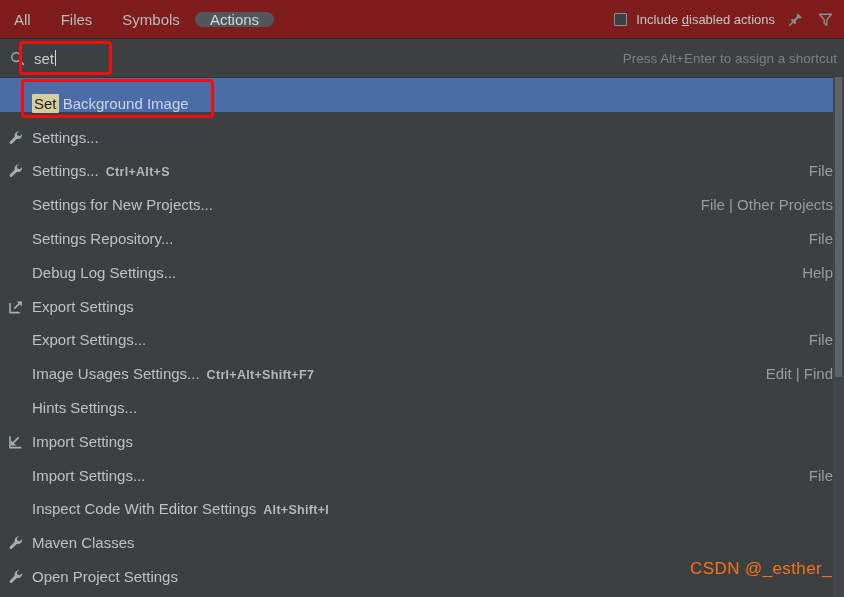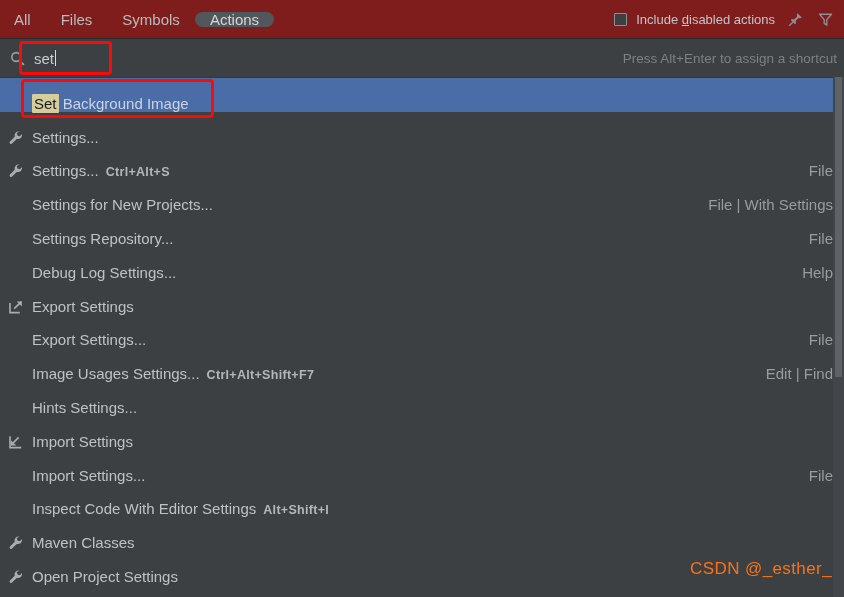--- a/index.html
+++ b/index.html
@@ -282,21 +282,21 @@
         <span>Settings...</span>
         <span class="shortcut">Ctrl+Alt+S</span>
       </span>
       <span class="grp">File</span>
     </div>
     <div class="row">
       <span class="row-icon"></span>
       <span class="row-label">
         <span>Settings for New Projects...</span>
       </span>
-      <span class="grp">File | With Settings</span>
+      <span class="grp">File | Other Projects</span>
     </div>
     <div class="row">
       <span class="row-icon"></span>
       <span class="row-label">
         <span>Settings Repository...</span>
       </span>
       <span class="grp">File</span>
     </div>
     <div class="row">
       <span class="row-icon"></span>

